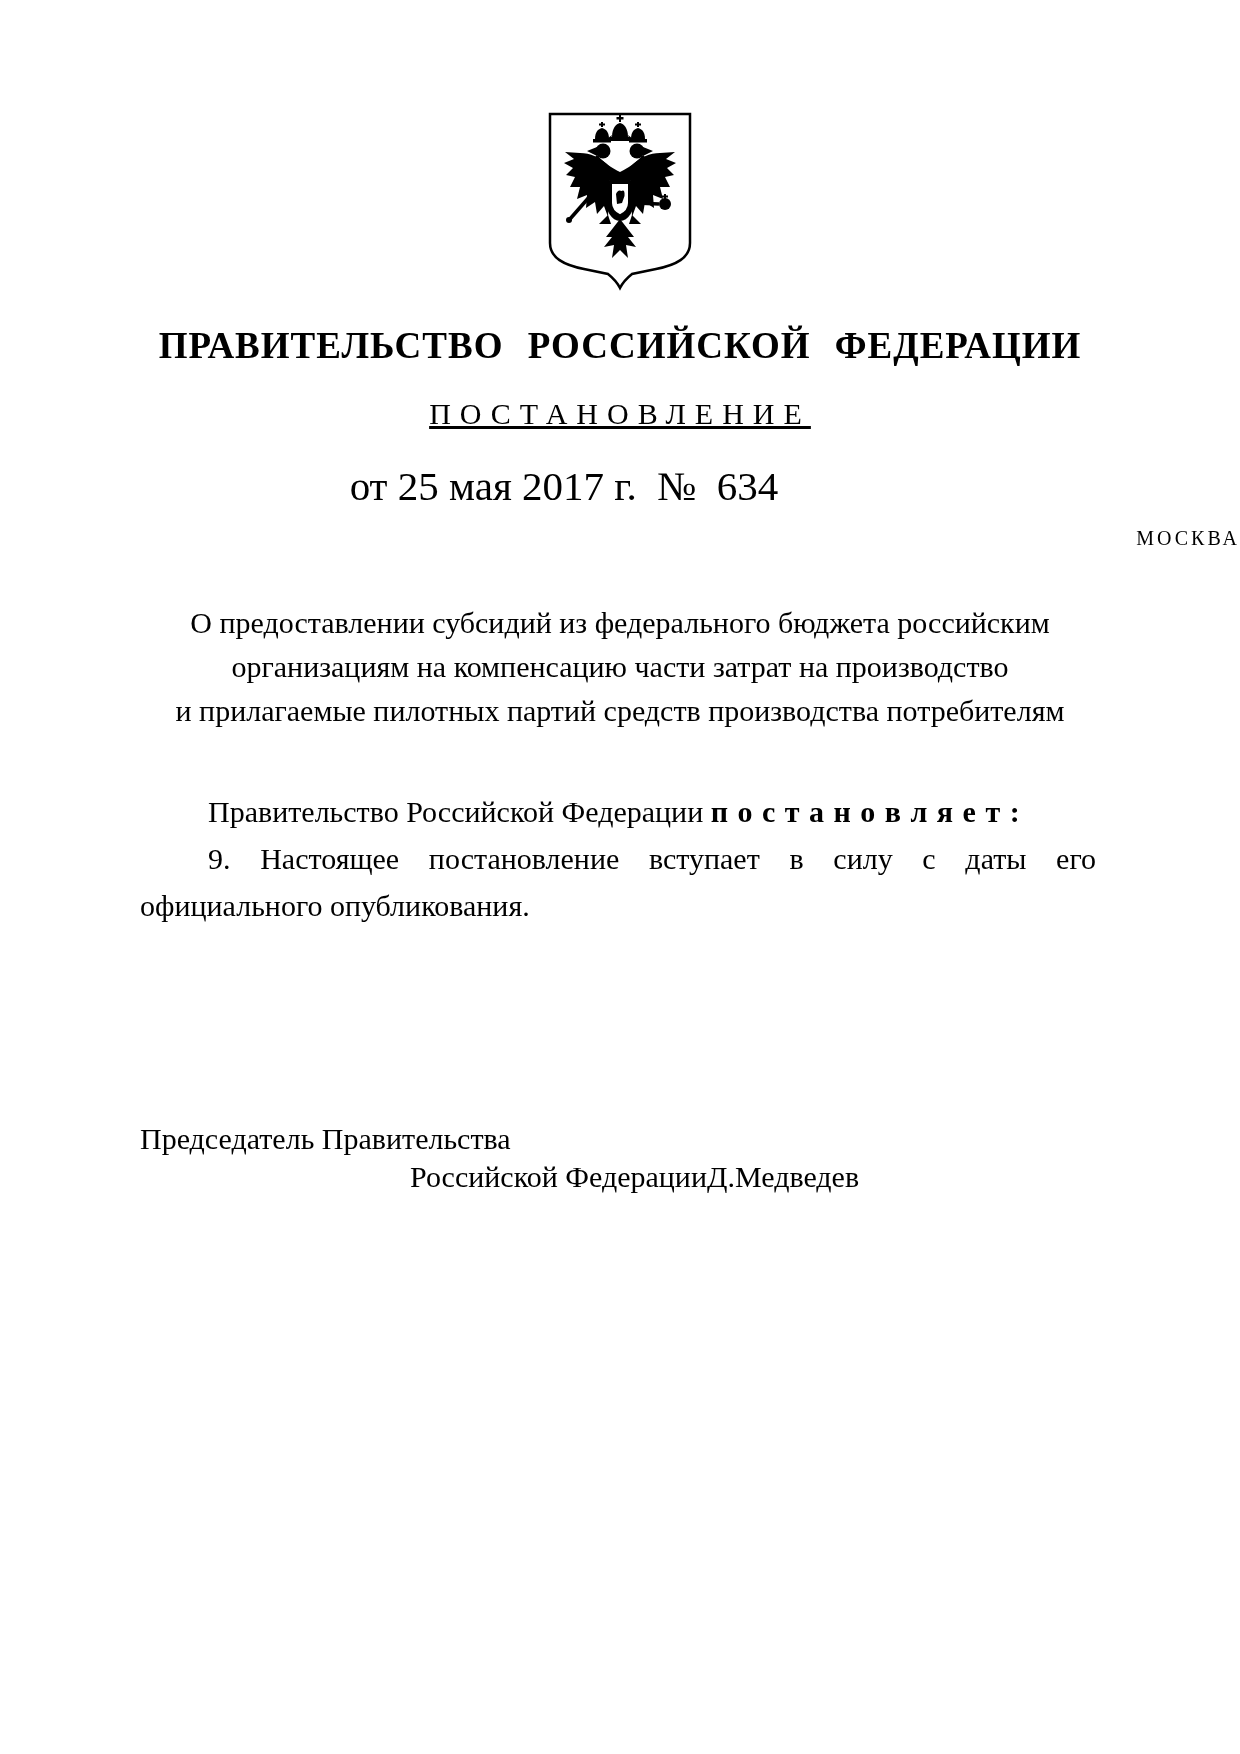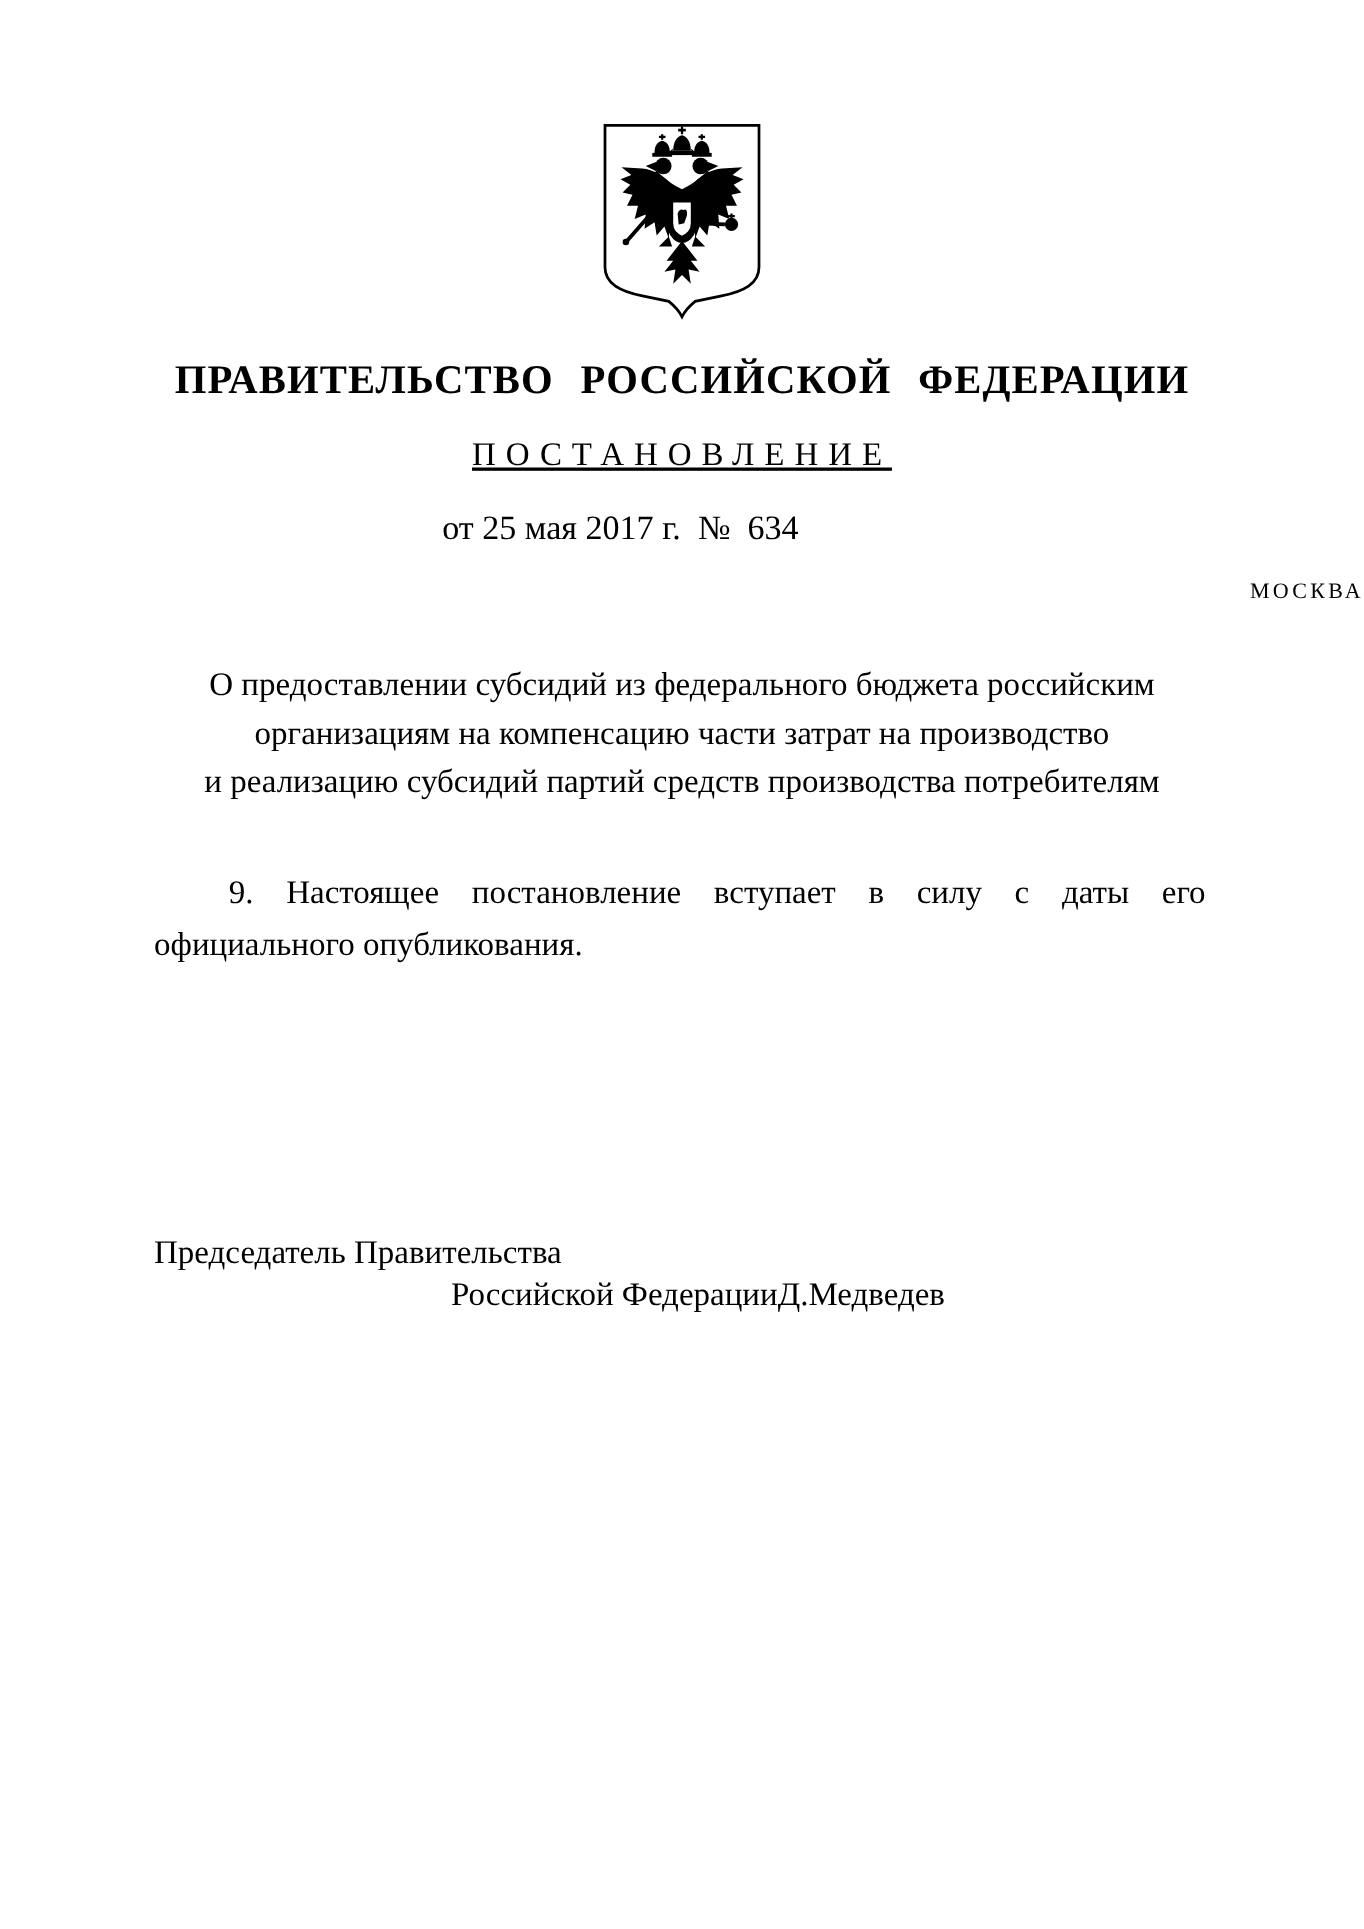--- a/index.html
+++ b/index.html
@@ -27,21 +27,21 @@
     white-space: pre;
   }
   .doc-type {
     position: absolute; top: 397px; left: 0;
     width: 1240px; text-align: center;
     font-size: 30px; letter-spacing: 9px; text-decoration: underline;
   }
   .date-line {
     position: absolute; top: 462px; left: 0;
     width: 1128px; text-align: center;
-    font-size: 31px; white-space: pre;
+    font-size: 41px; white-space: pre;
   }
   .city {
     position: absolute; top: 527px; left: 0;
     width: 1240px; text-align: right;
     font-size: 20px; letter-spacing: 3px;
   }
   .subject {
     position: absolute; top: 601px; left: 0;
     width: 1240px; text-align: center;
     font-size: 30px; font-weight: normal; line-height: 44px;
@@ -126,24 +126,25 @@
 
   <div class="doc-type">ПОСТАНОВЛЕНИЕ</div>
 
   <div class="date-line">от 25 мая 2017 г.  №  634</div>
 
   <div class="city">МОСКВА</div>
 
   <div class="subject">
     <div>О предоставлении субсидий из федерального бюджета российским</div>
     <div>организациям на компенсацию части затрат на производство</div>
-    <div>и реализацию субсидий партий средств производства потребителям</div>
+    <div>и прилагаемые пилотных партий средств производства потребителям</div>
   </div>
 
   <div class="body-text">
+    <p class="preamble"><span>Правительство Российской Федерации </span><span class="emph">п о с т а н о в л я е т :</span></p>
     <p>9. Настоящее постановление вступает в силу с даты его официального опубликования.</p>
   </div>
 
   <div class="signature">
     <div>Председатель Правительства</div>
     <div class="sig-row2">
       <span>Российской Федерации</span>
       <span>Д.Медведев</span>
     </div>
   </div>

